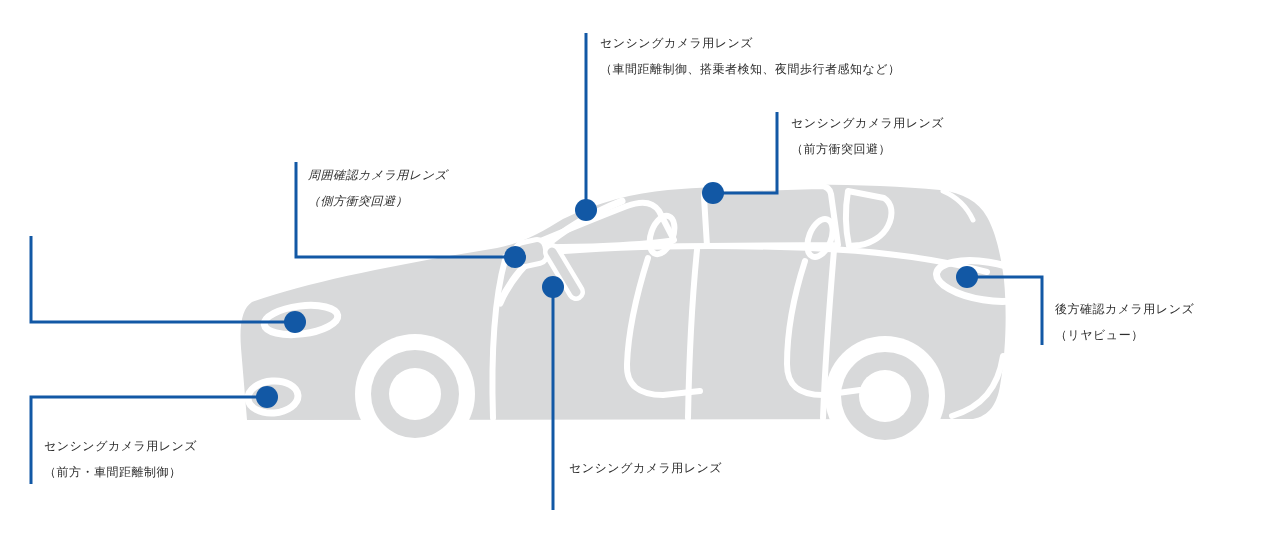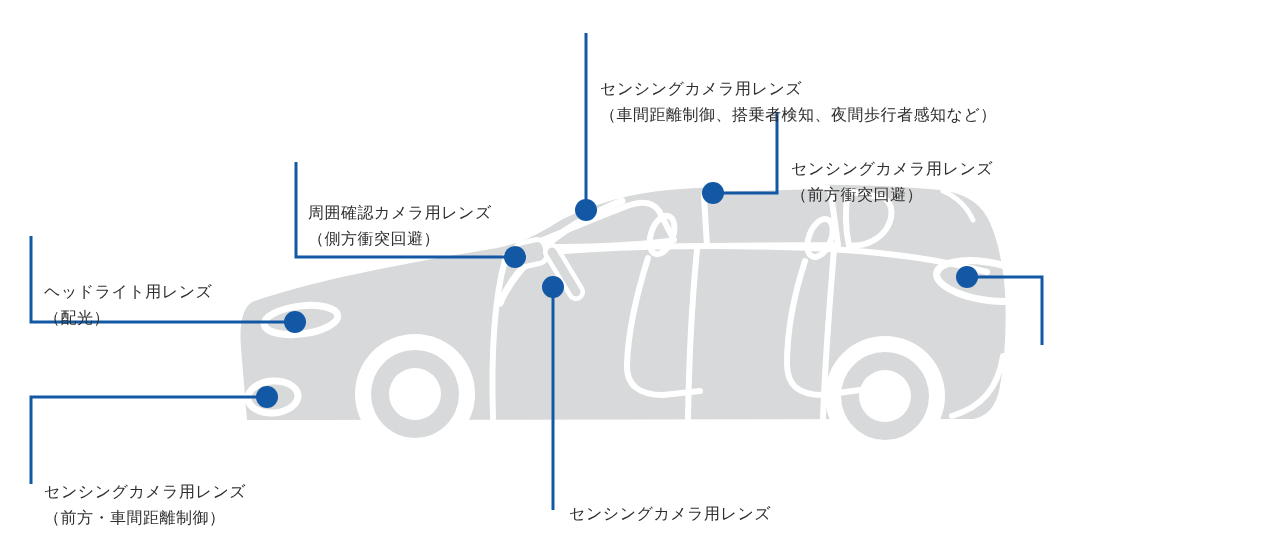--- a/index.html
+++ b/index.html
@@ -22,30 +22,29 @@
   .w{fill:none;stroke:#ffffff;stroke-linecap:round;stroke-linejoin:round;}
   .w5{stroke-width:5;}
   .w6{stroke-width:6;}
   .w7{stroke-width:7;}
   .gray-stroke{fill:none;stroke:var(--car);stroke-linecap:round;}
   .leader{fill:none;stroke:var(--accent);stroke-width:3;}
   .dot{fill:var(--accent);}
   .label{
     position:absolute;
     color:var(--text);
-    font-size:16px;
+    font-size:12px;
     line-height:26px;
     letter-spacing:0.5px;
     white-space:nowrap;
-    margin-top:46px;
   }
   .label span{display:block;}
   .lbl-front-sensing{left:600px;top:30px;}
   .lbl-occupant{left:791px;top:110px;}
-  .lbl-side-view{left:308px;top:154px;}
+  .lbl-side-view{left:308px;top:162px;font-style:italic;}
   .lbl-headlight{left:44px;top:233px;}
   .lbl-front-side-collision{left:44px;top:433px;}
   .lbl-driver-monitor{left:569px;top:455px;}
   .lbl-rear-view{left:1055px;top:296px;}
 </style>
 </head>
 <body>
 
 <div id="canvas">
 
@@ -139,28 +138,28 @@
   <div class="label lbl-occupant">
     <span>センシングカメラ用レンズ</span>
     <span>（前方衝突回避）</span>
   </div>
 
   <div class="label lbl-side-view">
     <span>周囲確認カメラ用レンズ</span>
     <span>（側方衝突回避）</span>
   </div>
 
-  <div class="label lbl-headlight">
-    <span>ヘッドライト用レンズ</span>
-    <span>（配光）</span>
-  </div>
 
   <div class="label lbl-front-side-collision">
     <span>センシングカメラ用レンズ</span>
     <span>（前方・車間距離制御）</span>
   </div>
 
   <div class="label lbl-driver-monitor">
     <span>センシングカメラ用レンズ</span>
   </div>
 
+  <div class="label lbl-rear-view">
+    <span>後方確認カメラ用レンズ</span>
+    <span>（リヤビュー）</span>
+  </div>
 
 </div>
 
 </body></html>

